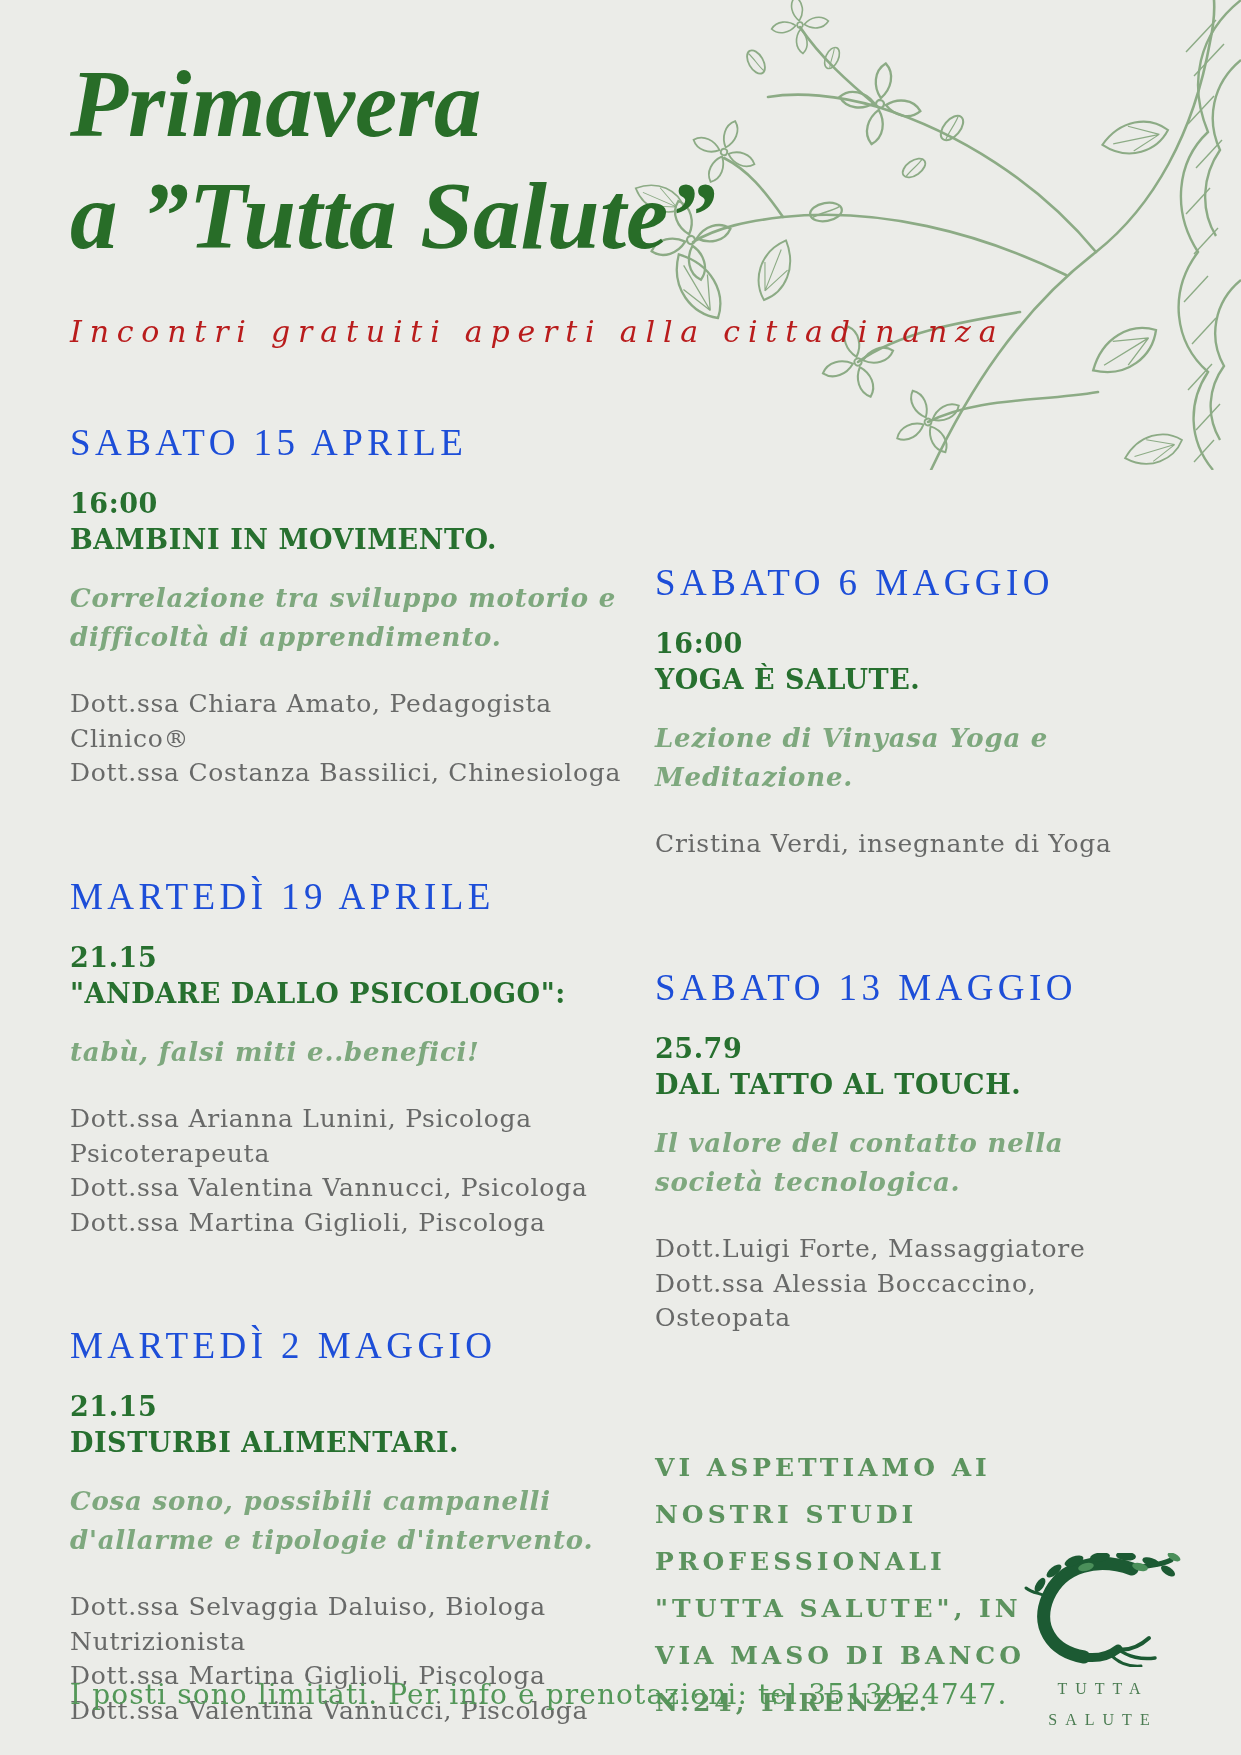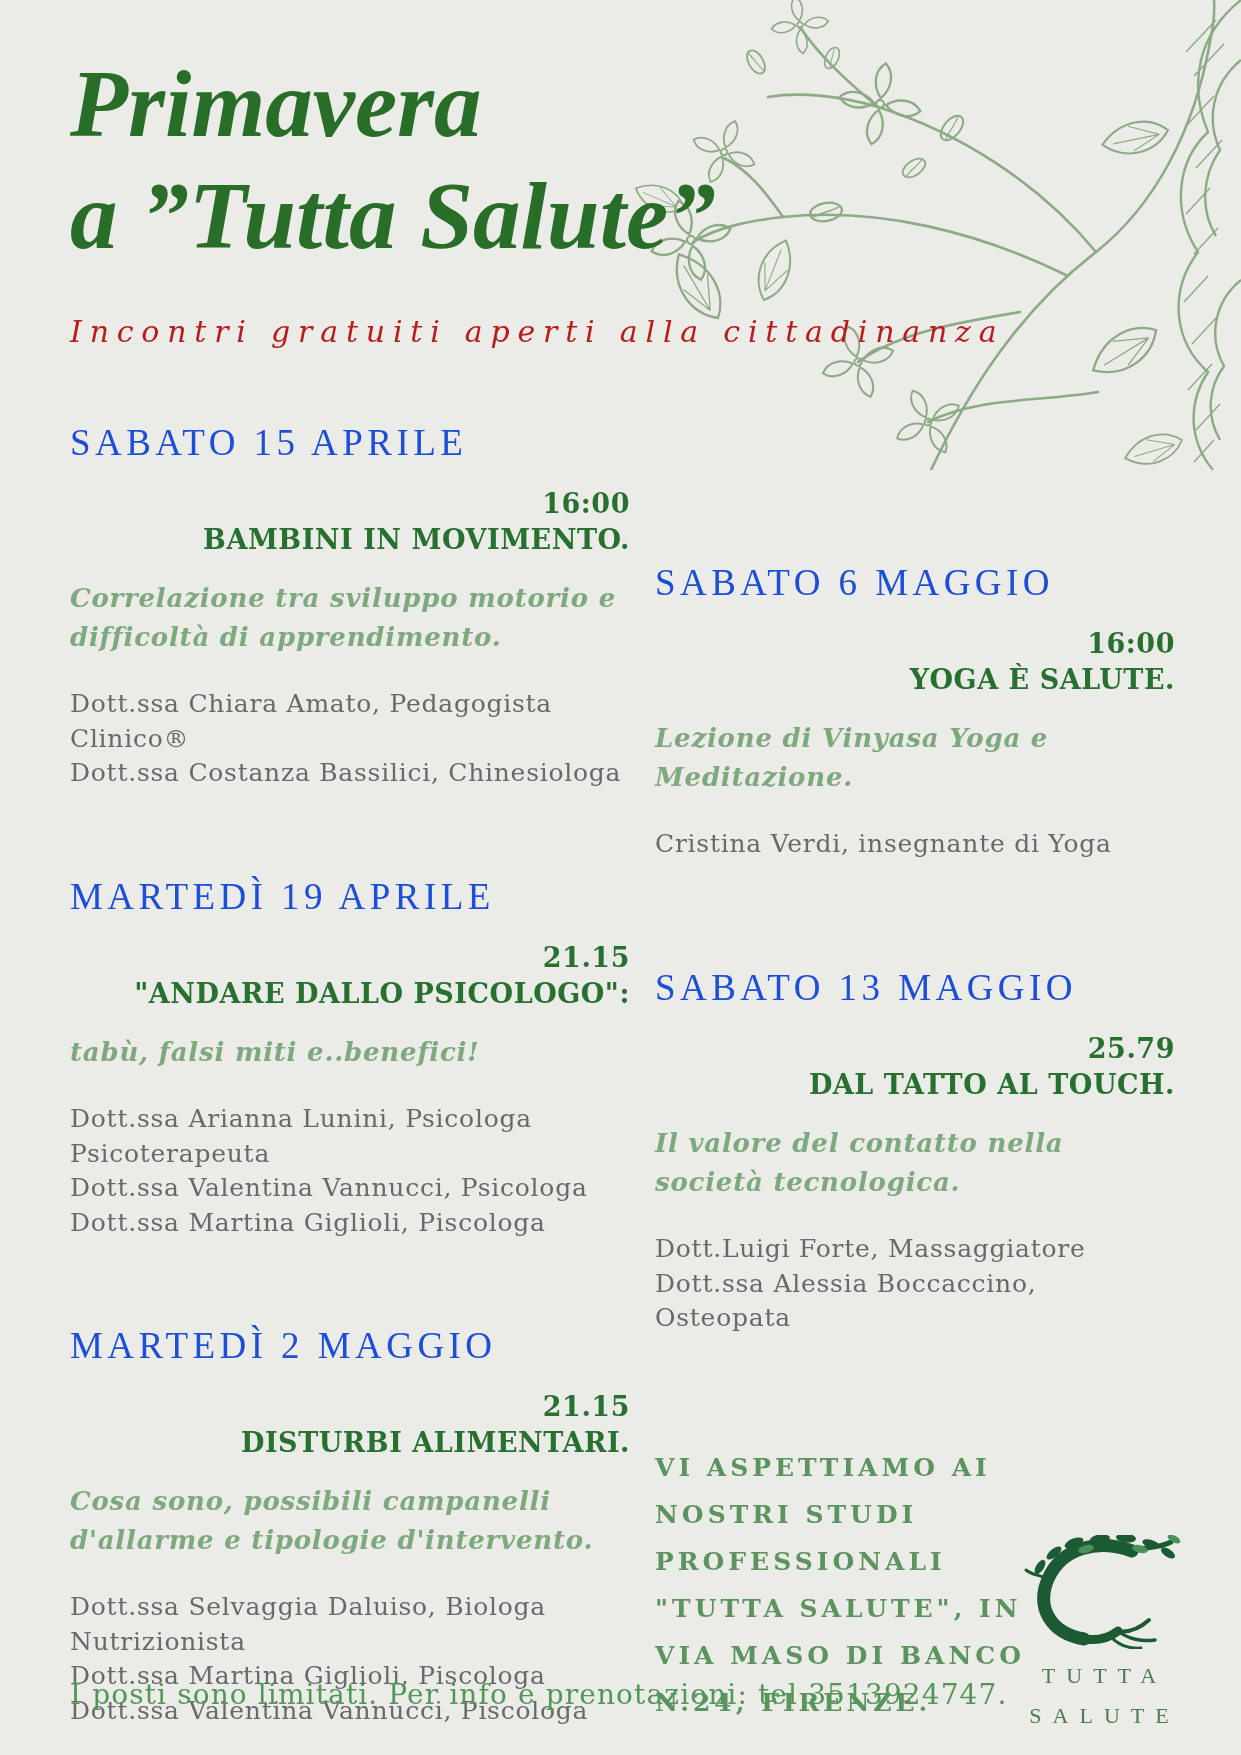--- a/index.html
+++ b/index.html
@@ -45,21 +45,20 @@
     letter-spacing:0.12em;
     color:#1d4ed8;
     margin:0 0 22px 0;
   }
   .time,.etitle{
     font-size:27px;
     font-weight:bold;
     letter-spacing:0.02em;
     color:#27702f;
     line-height:1.32;
-    text-align:right;
   }
   .desc{
     margin-top:22px;
     font-style:italic;
     font-weight:600;
     font-size:26px;
     letter-spacing:0.03em;
     line-height:1.5;
     color:#7ea87e;
   }
@@ -93,21 +92,21 @@
   
   .logo{
     position:absolute;
     right:52px;bottom:22px;
     width:180px;
     text-align:center;
     z-index:2;
   }
   .logo-text{
     font-family:"Liberation Serif", serif;
-    font-size:22px;
+    font-size:16px;
     letter-spacing:0.5em;
     color:#4b7c52;
     line-height:1.55;
     margin-top:6px;
     text-indent:0.5em; 
   }
 </style>
 </head>
 <body>
 

